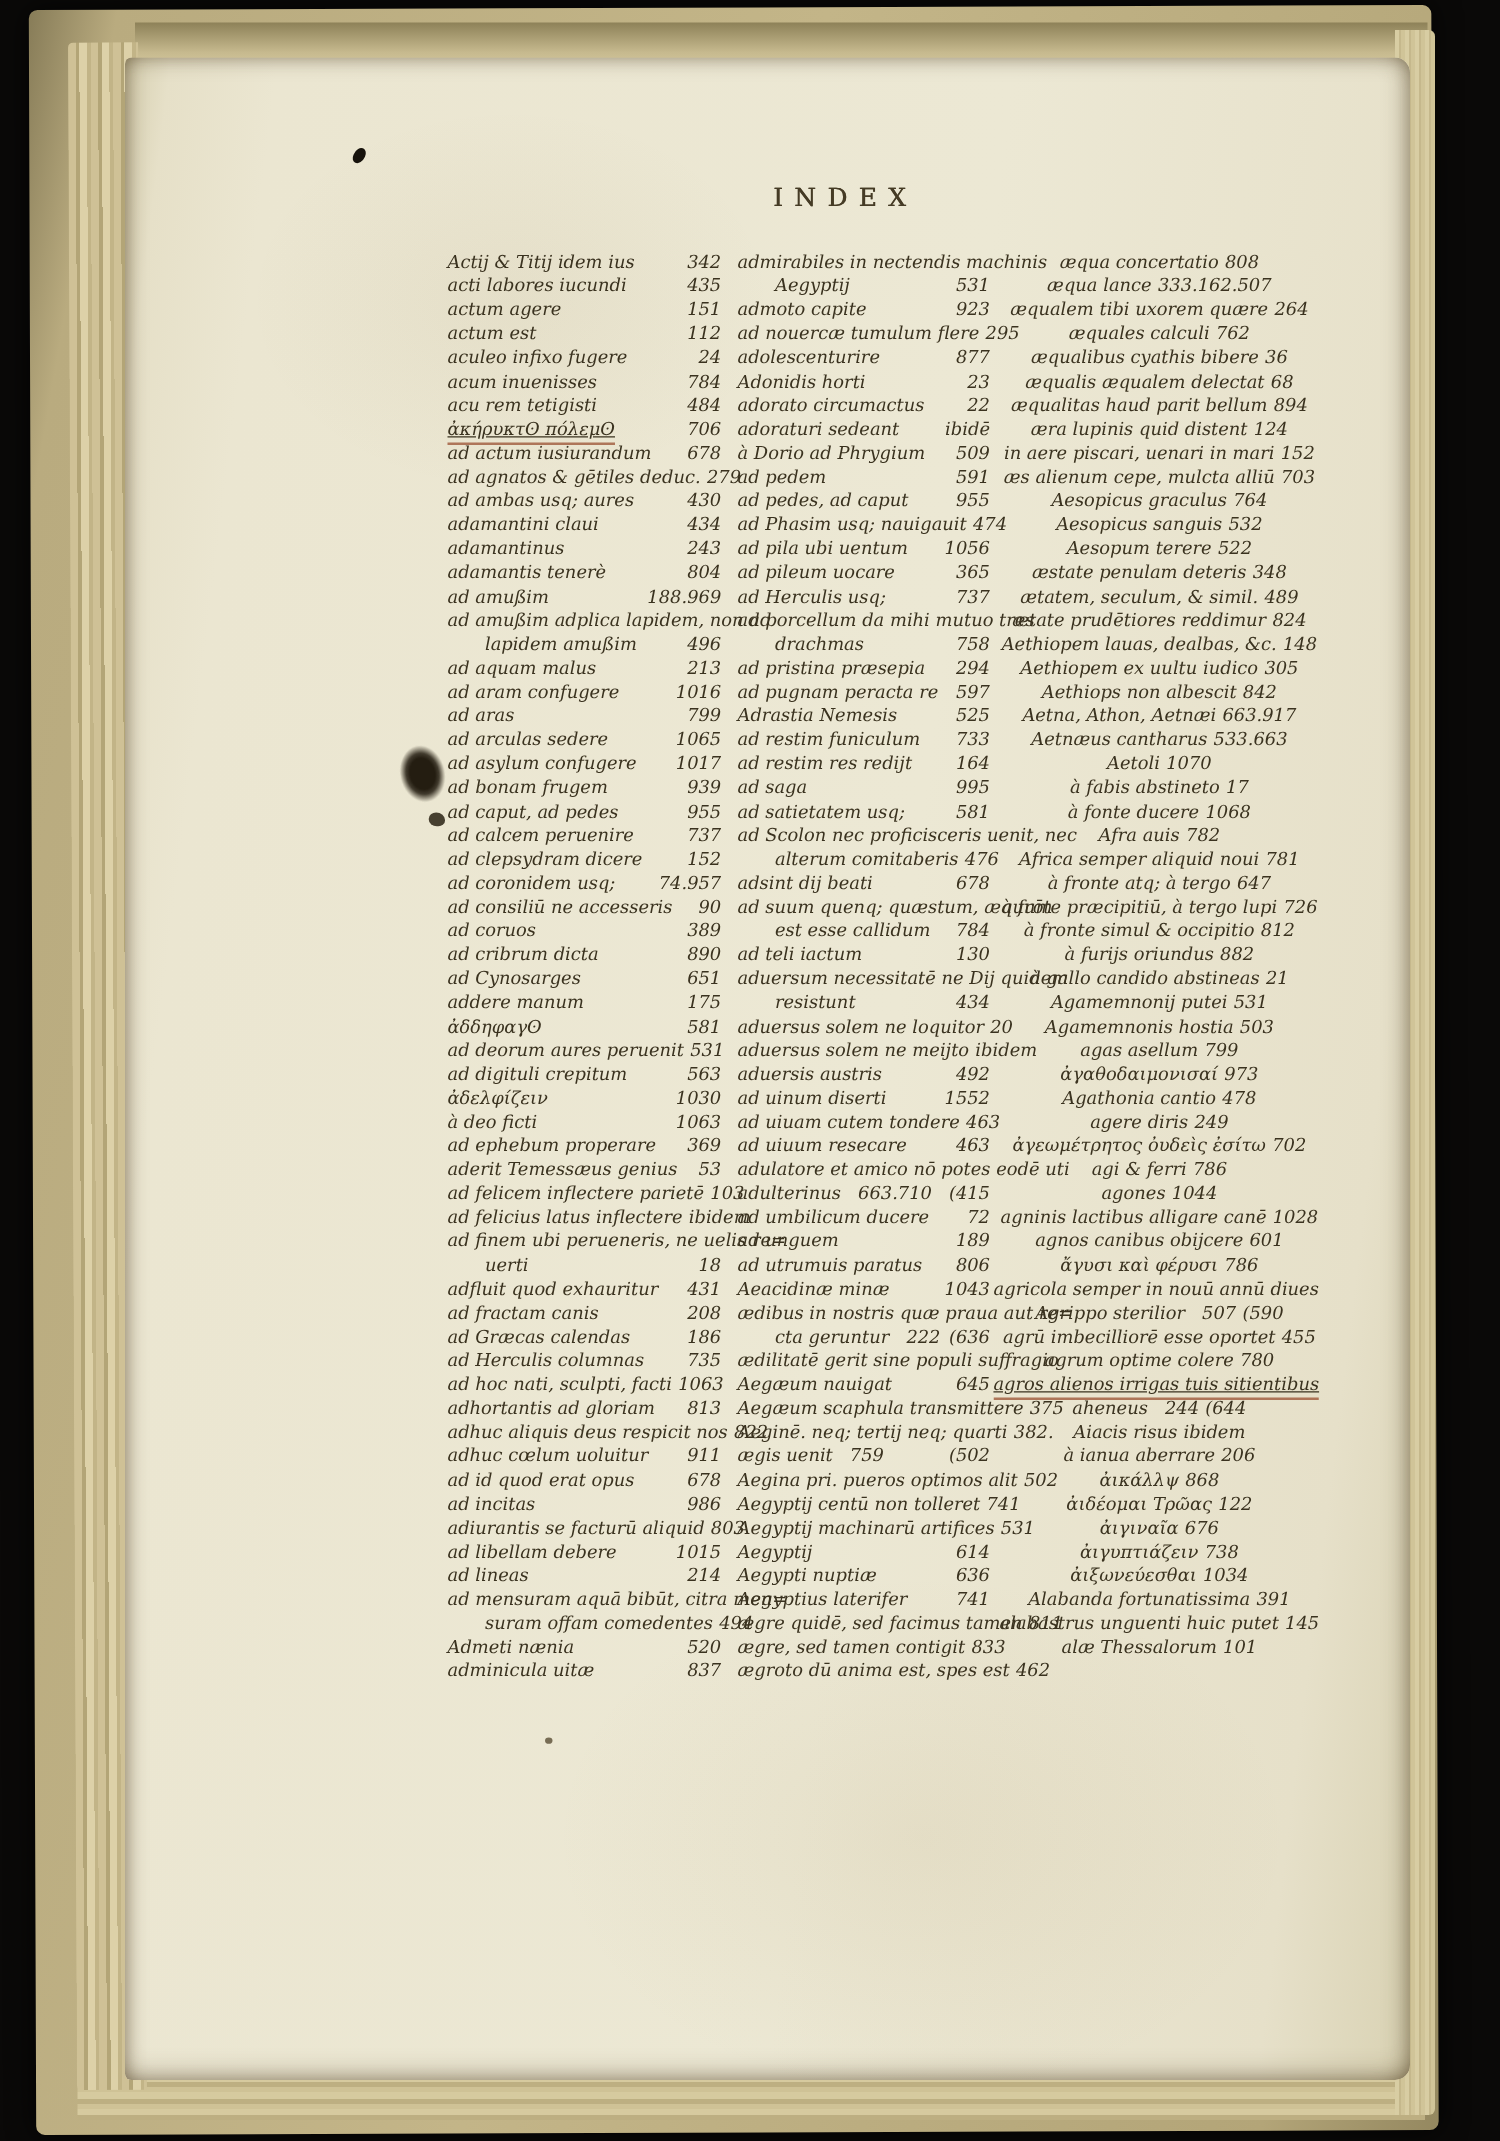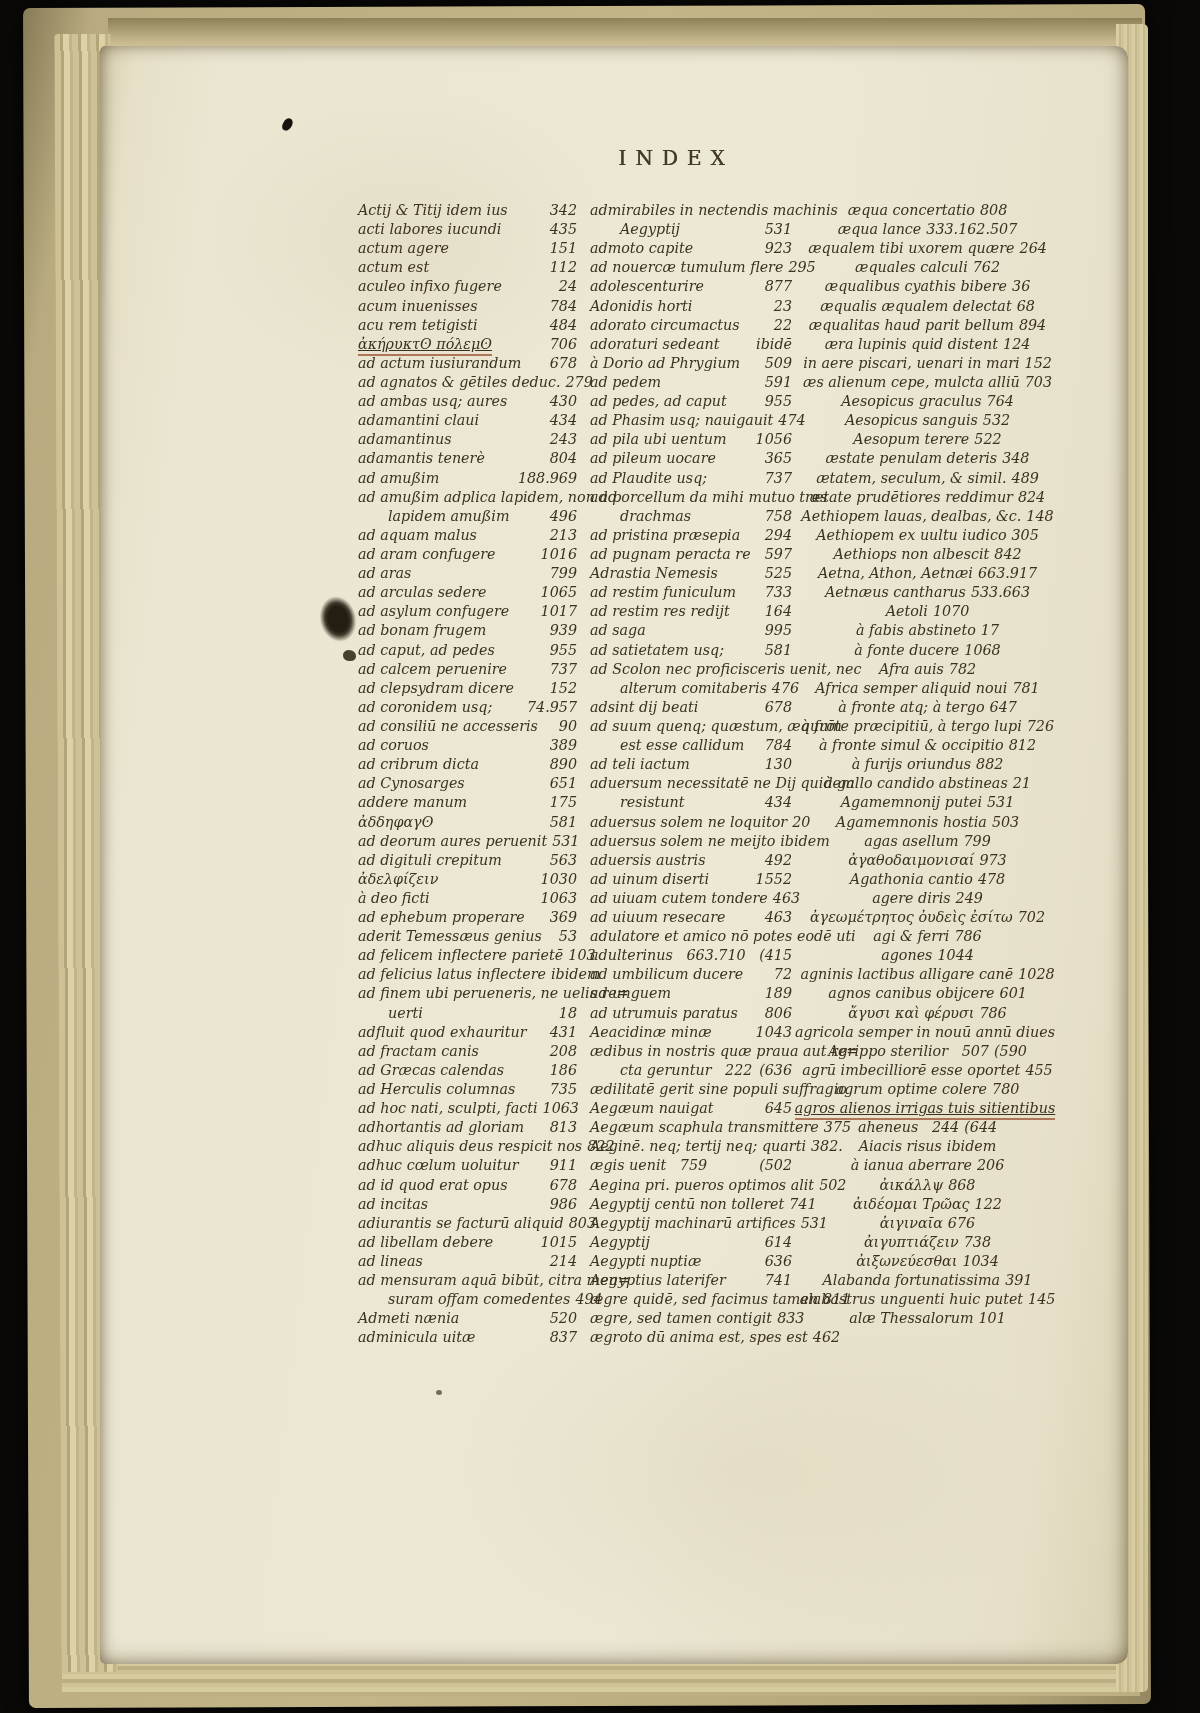--- a/index.html
+++ b/index.html
@@ -367,21 +367,21 @@
             </div>
             <div class="row">
               <span class="label">ad pila ubi uentum</span>
               <span class="num">1056</span>
             </div>
             <div class="row">
               <span class="label">ad pileum uocare</span>
               <span class="num">365</span>
             </div>
             <div class="row">
-              <span class="label">ad Plaudite usq;</span>
+              <span class="label">ad Herculis usq;</span>
               <span class="num">737</span>
             </div>
             <div class="row">
               <span class="label">ad porcellum da mihi mutuo tres</span>
               <span class="num"></span>
             </div>
             <div class="row indent">
               <span class="label">drachmas</span>
               <span class="num">758</span>
             </div>

